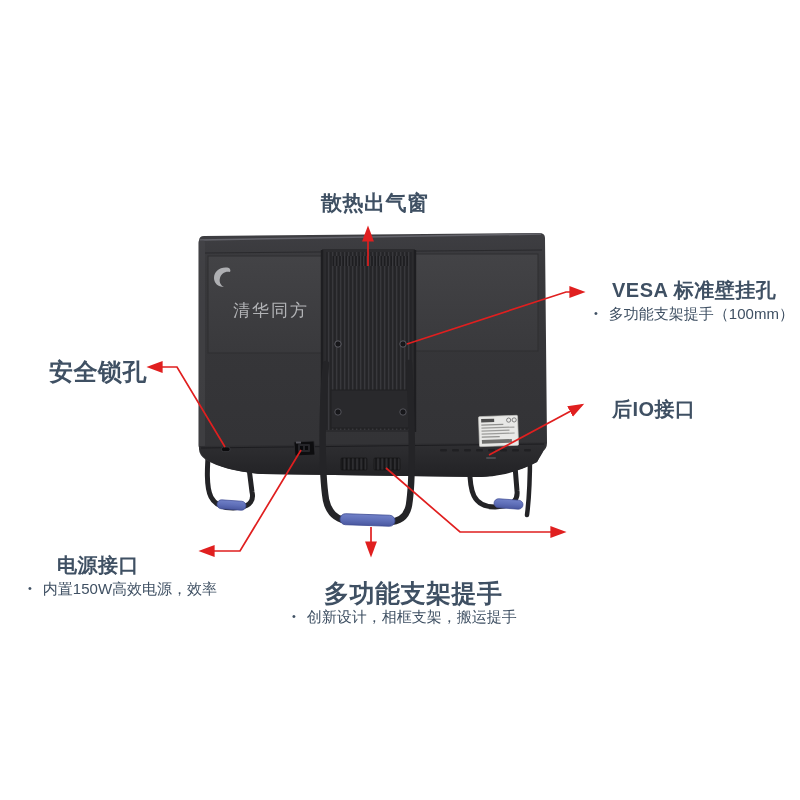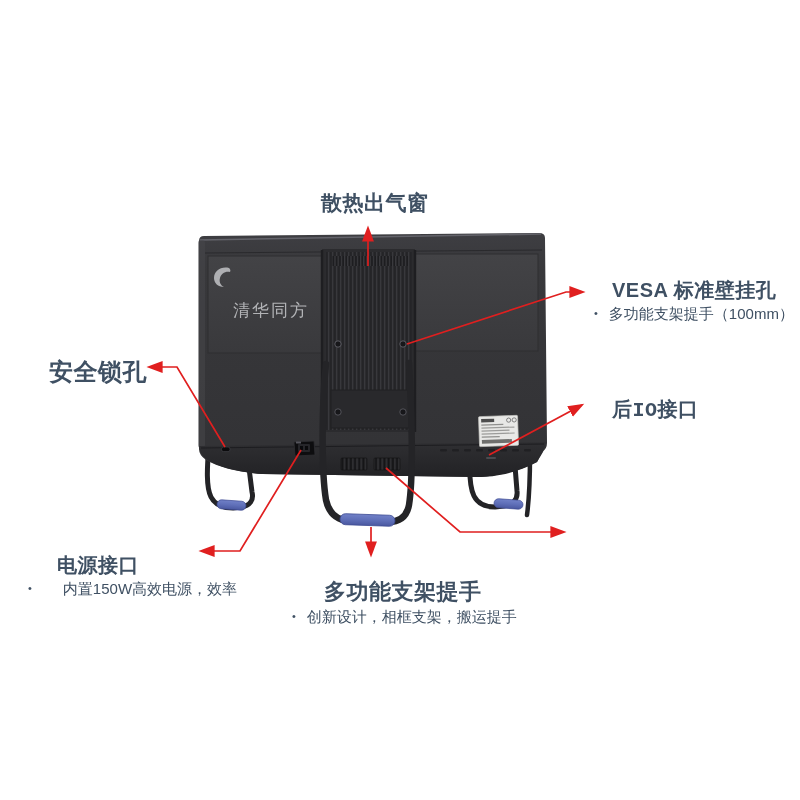--- a/index.html
+++ b/index.html
@@ -10,25 +10,25 @@
     --background:#ffffff;
   }
   html,body{margin:0;padding:0;background:var(--background);}
   .stage{
     position:relative;width:800px;height:800px;background:var(--background);
     font-family:"Liberation Sans","DejaVu Sans",sans-serif;overflow:hidden;
   }
   .stage svg{position:absolute;left:0;top:0;}
   .label{position:absolute;color:var(--label-text);white-space:nowrap;}
   .callout-title{font-weight:bold;font-size:20px;letter-spacing:0.5px;}
-  .callout-title.lg{font-size:22px;}
+  .callout-title.lg{font-size:25px;}
   .desc-row{position:absolute;display:flex;align-items:flex-start;color:var(--label-text);
     font-size:15px;line-height:21px;white-space:nowrap;}
   .desc-row .bullet{font-size:11px;line-height:21px;margin-right:11px;}
-  .desc-row .lines span{display:block;margin-left:20px;}
+  .desc-row .lines span{display:block;}
   .brand{position:absolute;color:#b2b3b6;font-size:17px;letter-spacing:2px;white-space:nowrap;}
 </style>
 </head>
 <body>
 
 <div class="stage">
 
   <svg width="800" height="800" viewBox="0 0 800 800">
     <defs>
       <marker id="arrow" markerWidth="10" markerHeight="8" refX="8" refY="3.5" orient="auto">
@@ -176,21 +176,21 @@
   <div class="label callout-title" style="left:612px;top:277px;">VESA 标准壁挂孔</div>
 
   <div class="label callout-title" style="left:321px;top:189px;font-size:21px;">散热出气窗</div>
   <div class="desc-row" style="left:594px;top:303px;">
     <span class="bullet">•</span>
     <span>多功能支架提手（100mm）</span>
   </div>
 
   <div class="label callout-title" style="left:49px;top:356px;font-size:24px;">安全锁孔</div>
 
-  <div class="label callout-title" style="left:612px;top:396px;font-family:Liberation Mono, monospace;">后IO接口</div>
+  <div class="label callout-title" style="left:612px;top:396px;">后IO接口</div>
 
 
   <div class="label callout-title" style="left:57px;top:552px;">电源接口</div>
   <div class="desc-row" style="left:28px;top:578px;">
     <span class="bullet">•</span>
     <span class="lines">
       <span>内置150W高效电源，效率</span>
     </span>
   </div>
 

